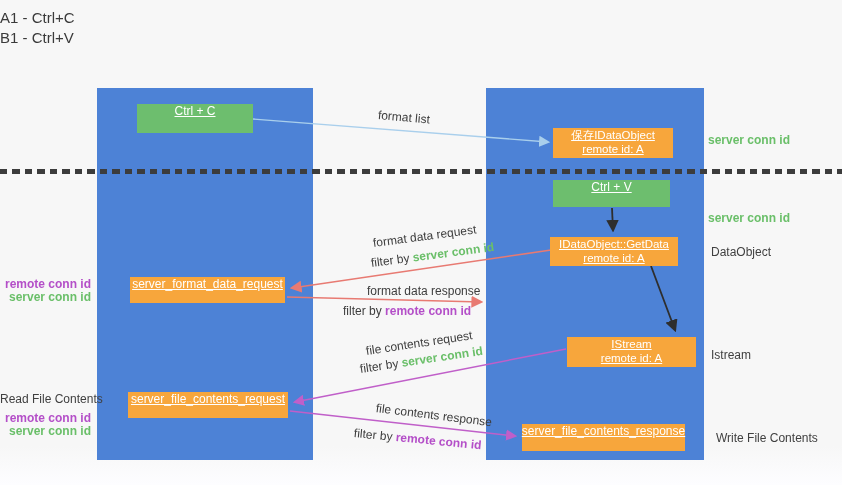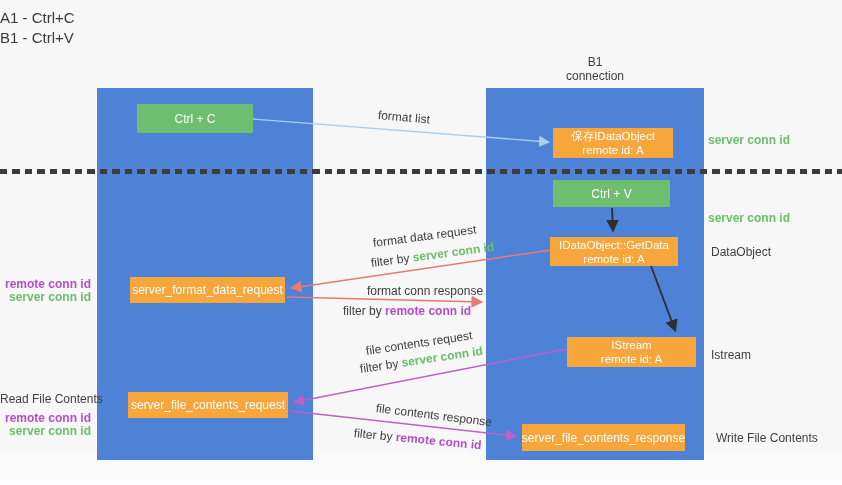--- a/index.html
+++ b/index.html
@@ -23,23 +23,24 @@
   }
   .lane-header {
     top: 56px; text-align: center;
     font-size: 12px; line-height: 13.5px; color: #3d3d3d;
   }
   .divider {
     left: 0; top: 169px; width: 842px; height: 5px;
     background: repeating-linear-gradient(90deg, #3c3c3c 0 7px, transparent 7px 12.5px);
   }
   .node {
-    display: flex; flex-direction: column; align-items: center; justify-content: center;
+    display: flex; flex-direction: column; align-items: center; justify-content: flex-start;
     color: #ffffff; font-size: 12px; line-height: 14px; text-align: center;
     white-space: nowrap;
+    text-decoration: underline;
   }
   .node.green { background: #6dbe6e; }
   .node.orange { background: #f7a63c; }
   .node .l2 { font-size: 11.5px; }
   .side-label { font-size: 12px; color: #404040; white-space: nowrap; }
   .conn { font-weight: bold; font-size: 12px; white-space: nowrap; }
   .conn.green, .green-id { color: #6abf69; font-weight: bold; }
   .conn.purple, .purple-id { color: #b44fc8; font-weight: bold; }
   .left-stack { left: 0; width: 91px; text-align: right; line-height: 13px; }
   .alabel { font-size: 12px; color: #3d3d3d; white-space: nowrap; transform-origin: left center; }
@@ -56,24 +57,20 @@
 <div id="canvas">
 
   <div class="abs title">
     <div>A1 - Ctrl+C</div>
     <div>B1 - Ctrl+V</div>
   </div>
 
   <div class="abs lane-header" style="left:97px;width:216px;margin-top:33px;">
     <div>A1</div>
     <div>format</div>
-  </div>
-  <div class="abs lane-header" style="left:486px;width:218px;">
-    <div>B1</div>
-    <div>connection</div>
   </div>
 
   <div class="abs lane" style="left:97px;width:216px;"></div>
   <div class="abs lane" style="left:486px;width:218px;"></div>
 
   <div class="abs divider"></div>
 
   <svg class="abs arrows" width="842" height="485" viewBox="0 0 842 485">
     <defs>
       <marker id="m-blue" viewBox="0 0 10 10" refX="8" refY="5" markerWidth="8" markerHeight="8" orient="auto-start-reverse">
@@ -143,21 +140,21 @@
   </div>
 
   <div class="abs alabel" style="left:378px;top:108px;transform:rotate(5deg);">format list</div>
 
   <div class="abs alabel" style="left:373px;top:236px;transform:rotate(-7.5deg);">format data request</div>
   <div class="abs alabel" style="left:371px;top:256px;transform:rotate(-7.5deg);">
     <span>filter by</span>
     <span class="green-id">server conn id</span>
   </div>
 
-  <div class="abs alabel" style="left:367px;top:284px;">format conn response</div>
+  <div class="abs alabel" style="left:367px;top:284px;">format data response</div>
   <div class="abs alabel" style="left:343px;top:304px;">
     <span>filter by</span>
     <span class="purple-id">remote conn id</span>
   </div>
 
   <div class="abs alabel" style="left:366px;top:344px;transform:rotate(-8.5deg);">file contents request</div>
   <div class="abs alabel" style="left:360px;top:362px;transform:rotate(-8.5deg);">
     <span>filter by</span>
     <span class="green-id">server conn id</span>
   </div>

